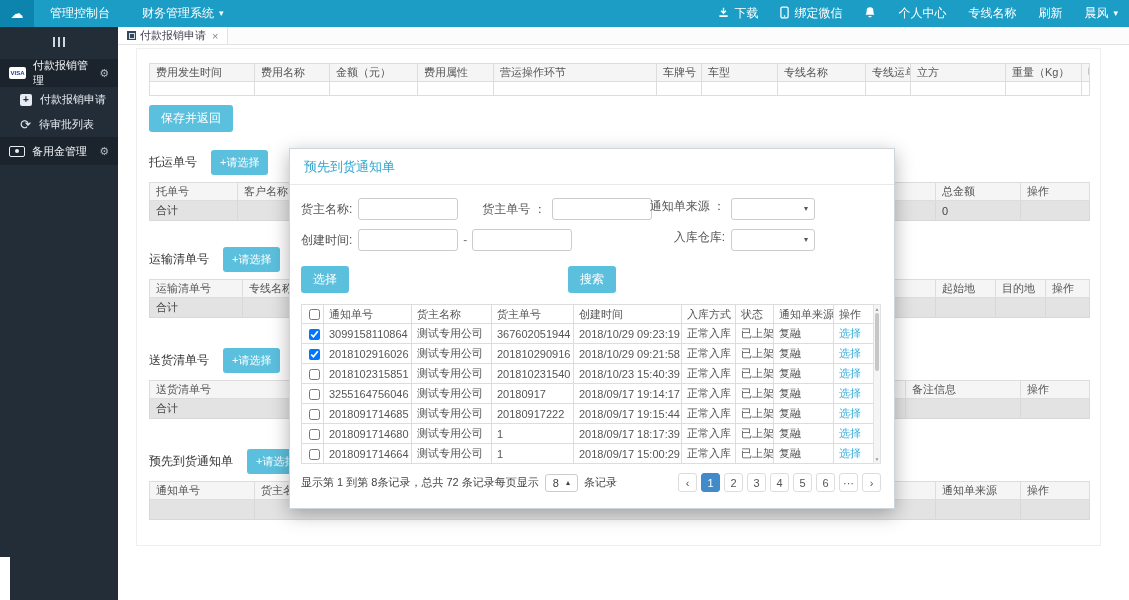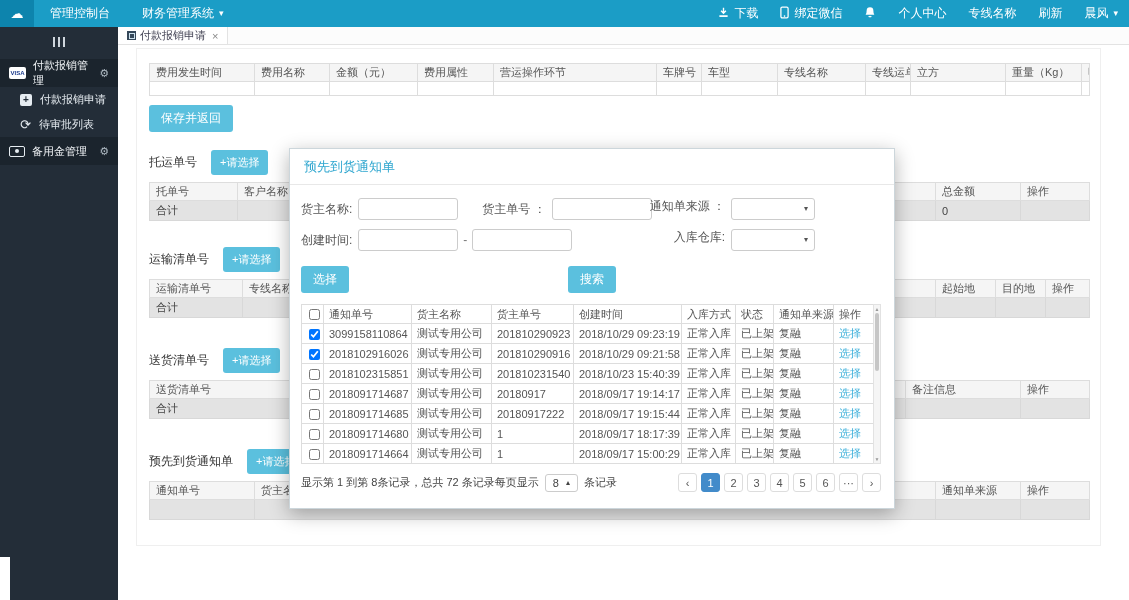--- a/index.html
+++ b/index.html
@@ -418,21 +418,21 @@
           <th>创建时间</th>
           <th>入库方式</th>
           <th>状态</th>
           <th>通知单来源</th>
           <th>操作</th>
         </tr>
         <tr>
           <td><input type="checkbox" checked="" style=""></td>
           <td>3099158110864</td>
           <td>测试专用公司</td>
-          <td>201810290923</td>
+          <td>367602051944</td>
           <td>2018/10/29 09:23:19</td>
           <td>正常入库</td>
           <td>已上架</td>
           <td>复融</td>
           <td><a class="sel-link">选择</a></td>
         </tr>
         <tr>
           <td><input type="checkbox" checked="" style=""></td>
           <td>2018102916026</td>
           <td>测试专用公司</td>
@@ -449,21 +449,21 @@
           <td>测试专用公司</td>
           <td>201810231540</td>
           <td>2018/10/23 15:40:39</td>
           <td>正常入库</td>
           <td>已上架</td>
           <td>复融</td>
           <td><a class="sel-link">选择</a></td>
         </tr>
         <tr>
           <td><input type="checkbox" style=""></td>
-          <td>2018091714687</td>
+          <td>3255164756046</td>
           <td>测试专用公司</td>
           <td>20180917</td>
           <td>2018/09/17 19:14:17</td>
           <td>正常入库</td>
           <td>已上架</td>
           <td>复融</td>
           <td><a class="sel-link">选择</a></td>
         </tr>
         <tr>
           <td><input type="checkbox" style=""></td>

